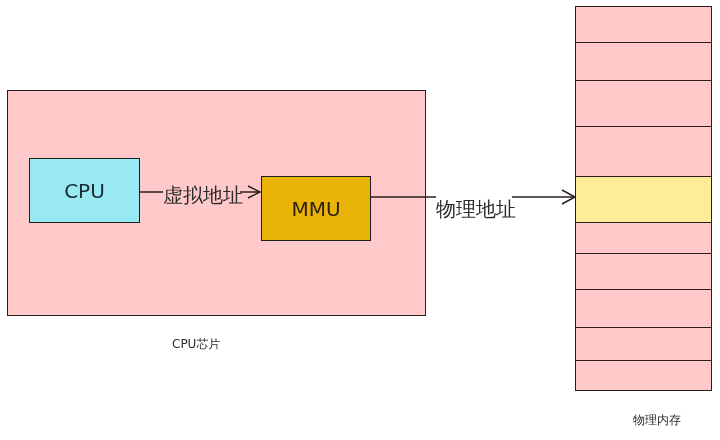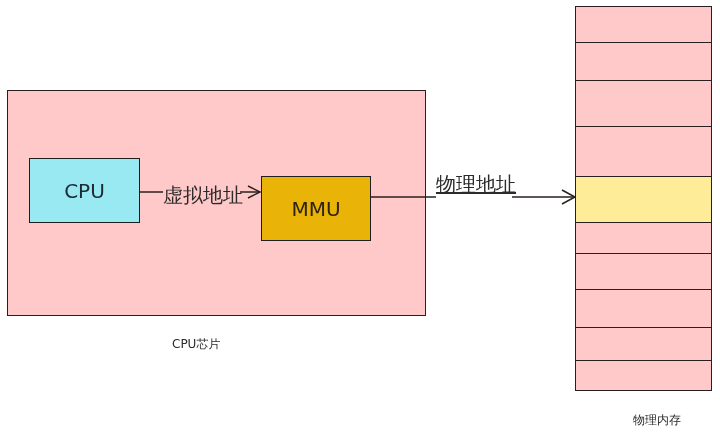--- a/index.html
+++ b/index.html
@@ -38,21 +38,21 @@
 <svg class="lines">
   <line x1="140" y1="192" x2="163" y2="192" stroke="#2a1f1f" stroke-width="1.5"></line>
   <line x1="240" y1="192" x2="260" y2="192" stroke="#2a1f1f" stroke-width="1.5"></line>
   <polyline points="248,186 260,192 248,198" fill="none" stroke="#2a1f1f" stroke-width="1.5"></polyline>
   <line x1="371" y1="197" x2="436" y2="197" stroke="#2a1f1f" stroke-width="1.5"></line>
   <line x1="512" y1="197" x2="575" y2="197" stroke="#2a1f1f" stroke-width="1.5"></line>
   <polyline points="562,190 575,197 562,204" fill="none" stroke="#2a1f1f" stroke-width="1.5"></polyline>
 </svg>
 
 <div class="abs lbl" style="left:163px; top:182px;">虚拟地址</div>
-<div class="abs lbl" style="left:436px; top:171px;text-decoration:underline;">物理地址</div>
+<div class="abs lbl" style="left:436px; top:196px;">物理地址</div>
 
 <div class="abs caption" style="left:172px; top:336px;">CPU芯片</div>
 
 <div class="abs memory">
   <div class="mem-row" style="top:0; height:36px;"></div>
   <div class="mem-row" style="top:36px; height:38px;"></div>
   <div class="mem-row" style="top:74px; height:46px;"></div>
   <div class="mem-row" style="top:120px; height:50px;"></div>
   <div class="mem-row hl" style="top:170px; height:46px;"></div>
   <div class="mem-row" style="top:216px; height:31px;"></div>

